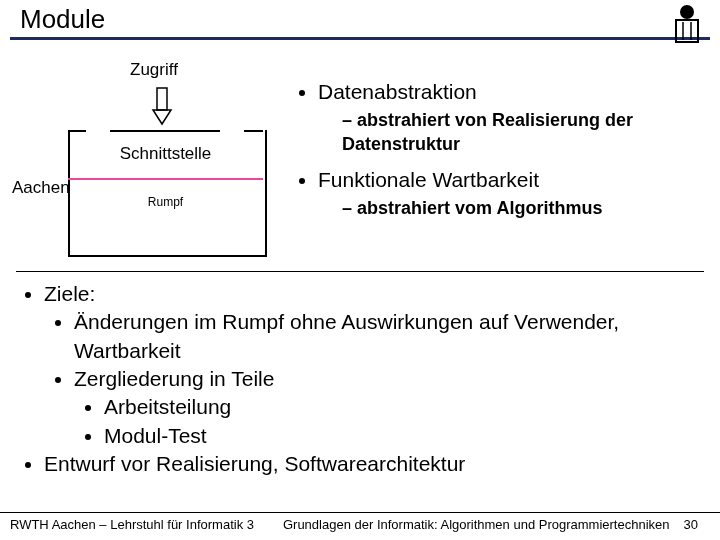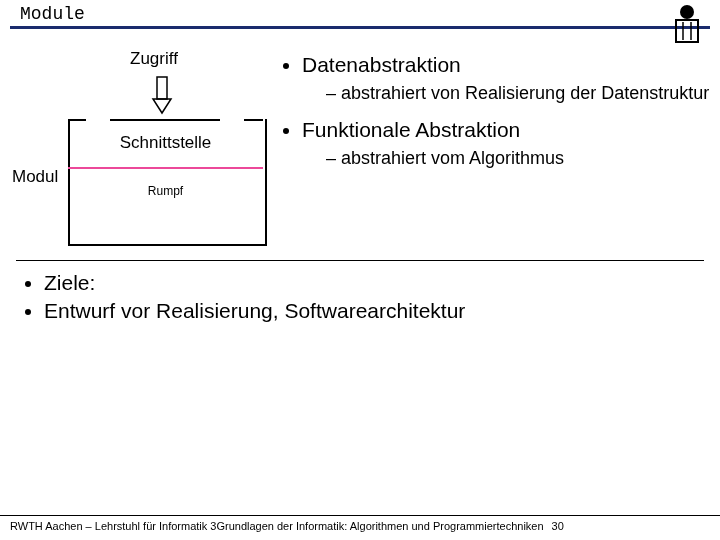--- a/index.html
+++ b/index.html
@@ -9,22 +9,21 @@
     height: 540px;
     font-family: Arial, sans-serif;
     background: #fff;
     color: #000;
     position: relative;
     overflow: hidden;
     box-sizing: border-box;
   }
   .header {
     padding: 4px 0 2px 20px;
-    font-size: 18px;
-    font-family: Liberation Mono, monospace;
+    font-size: 26px;
   }
   .underline {
     border-bottom: 3px solid #1a2b6d;
     margin: 0 10px 0 10px;
   }
   .logo {
     position: absolute;
     right: 16px;
     top: 4px;
   }
@@ -106,47 +105,47 @@
     top: 80px;
     width: 19px;
     border-top: 2px solid #000;
   }
   .right-bullets {
     flex: 1;
     padding-top: 12px;
     font-size: 21px;
     line-height: 1.3;
   }
-  .right-bullets ul { margin: 0; padding-left: 22px; }
-  .right-bullets ul ul { font-size: 18px; padding-left: 24px; margin: 4px 0 10px 0; list-style-type: none; }
+  .right-bullets ul { margin: 16px; padding-left: 22px; }
+  .right-bullets ul ul { font-size: 18px; padding-left: 24px; margin: 4px 0 10px 0; list-style-type: none; font-weight: bold; }
   .right-bullets ul ul li::before { content: "– "; }
   .hr2 {
     border: none;
     border-top: 1.5px solid #000;
     margin: 6px 16px 8px 16px;
   }
   .lower {
     padding: 0 20px 0 18px;
     font-size: 21px;
     line-height: 1.35;
   }
   .lower ul { margin: 0; padding-left: 26px; list-style-type: disc; }
   .lower ul ul { padding-left: 30px; }
   .footer {
     position: absolute;
     bottom: 0;
     left: 0;
     right: 0;
     border-top: 1.5px solid #000;
-    font-size: 11px;
-    padding: 4px 10px 8px 10px;
+    font-size: 13px;
+    padding: 4px 22px 8px 10px;
     display: flex;
-    justify-content: flex-start;
-  }
-  .footer .right { display: flex; gap: 8px; }
+    justify-content: space-between;
+  }
+  .footer .right { display: flex; gap: 14px; }
 </style>
 </head>
 <body>
 
 <div class="header">Module</div>
 <div class="underline"></div>
 
 <div class="logo">
   <svg width="34" height="42">
     <circle cx="17" cy="8" r="7" fill="#000"></circle>
@@ -158,48 +157,56 @@
 
 <div class="top-content">
   <div class="diagram-col">
     <div class="zugriff">Zugriff</div>
     <div class="arrow-down">
       <svg width="24" height="40">
         <rect x="7" y="2" width="10" height="22" fill="none" stroke="#000" stroke-width="1.5"></rect>
         <polygon points="3,24 21,24 12,38" fill="none" stroke="#000" stroke-width="1.5"></polygon>
       </svg>
     </div>
-    <div class="modul-label">Modul</div>
+    <div class="modul-label">Aachen</div>
     <div class="modul-box"></div>
     <div class="top-line-left"></div>
     <div class="top-line-mid"></div>
     <div class="top-line-right"></div>
     <div class="schnitt">Schnittstelle</div>
     <div class="rumpf">Rumpf</div>
   </div>
 
   <div class="right-bullets">
     <ul>
       <li>Datenabstraktion</li>
       <ul>
           <li>abstrahiert von Realisierung der Datenstruktur</li>
         </ul>
-      <li>Funktionale Abstraktion</li>
+      <li>Funktionale Wartbarkeit</li>
       <ul>
           <li>abstrahiert vom Algorithmus</li>
         </ul>
     </ul>
   </div>
 </div>
 
 <hr class="hr2">
 
 <div class="lower">
   <ul>
     <li>Ziele:</li>
+    <ul>
+      <li>Änderungen im Rumpf ohne Auswirkungen auf Verwender, Wartbarkeit</li>
+      <li>Zergliederung in Teile</li>
+      <ul>
+        <li>Arbeitsteilung</li>
+        <li>Modul-Test</li>
+      </ul>
+    </ul>
     <li>Entwurf vor Realisierung, Softwarearchitektur</li>
   </ul>
 </div>
 
 <div class="footer">
   <span>RWTH Aachen – Lehrstuhl für Informatik 3</span>
   <span class="right">
     <span>Grundlagen der Informatik: Algorithmen und Programmiertechniken</span>
     <span>30</span>
   </span>

